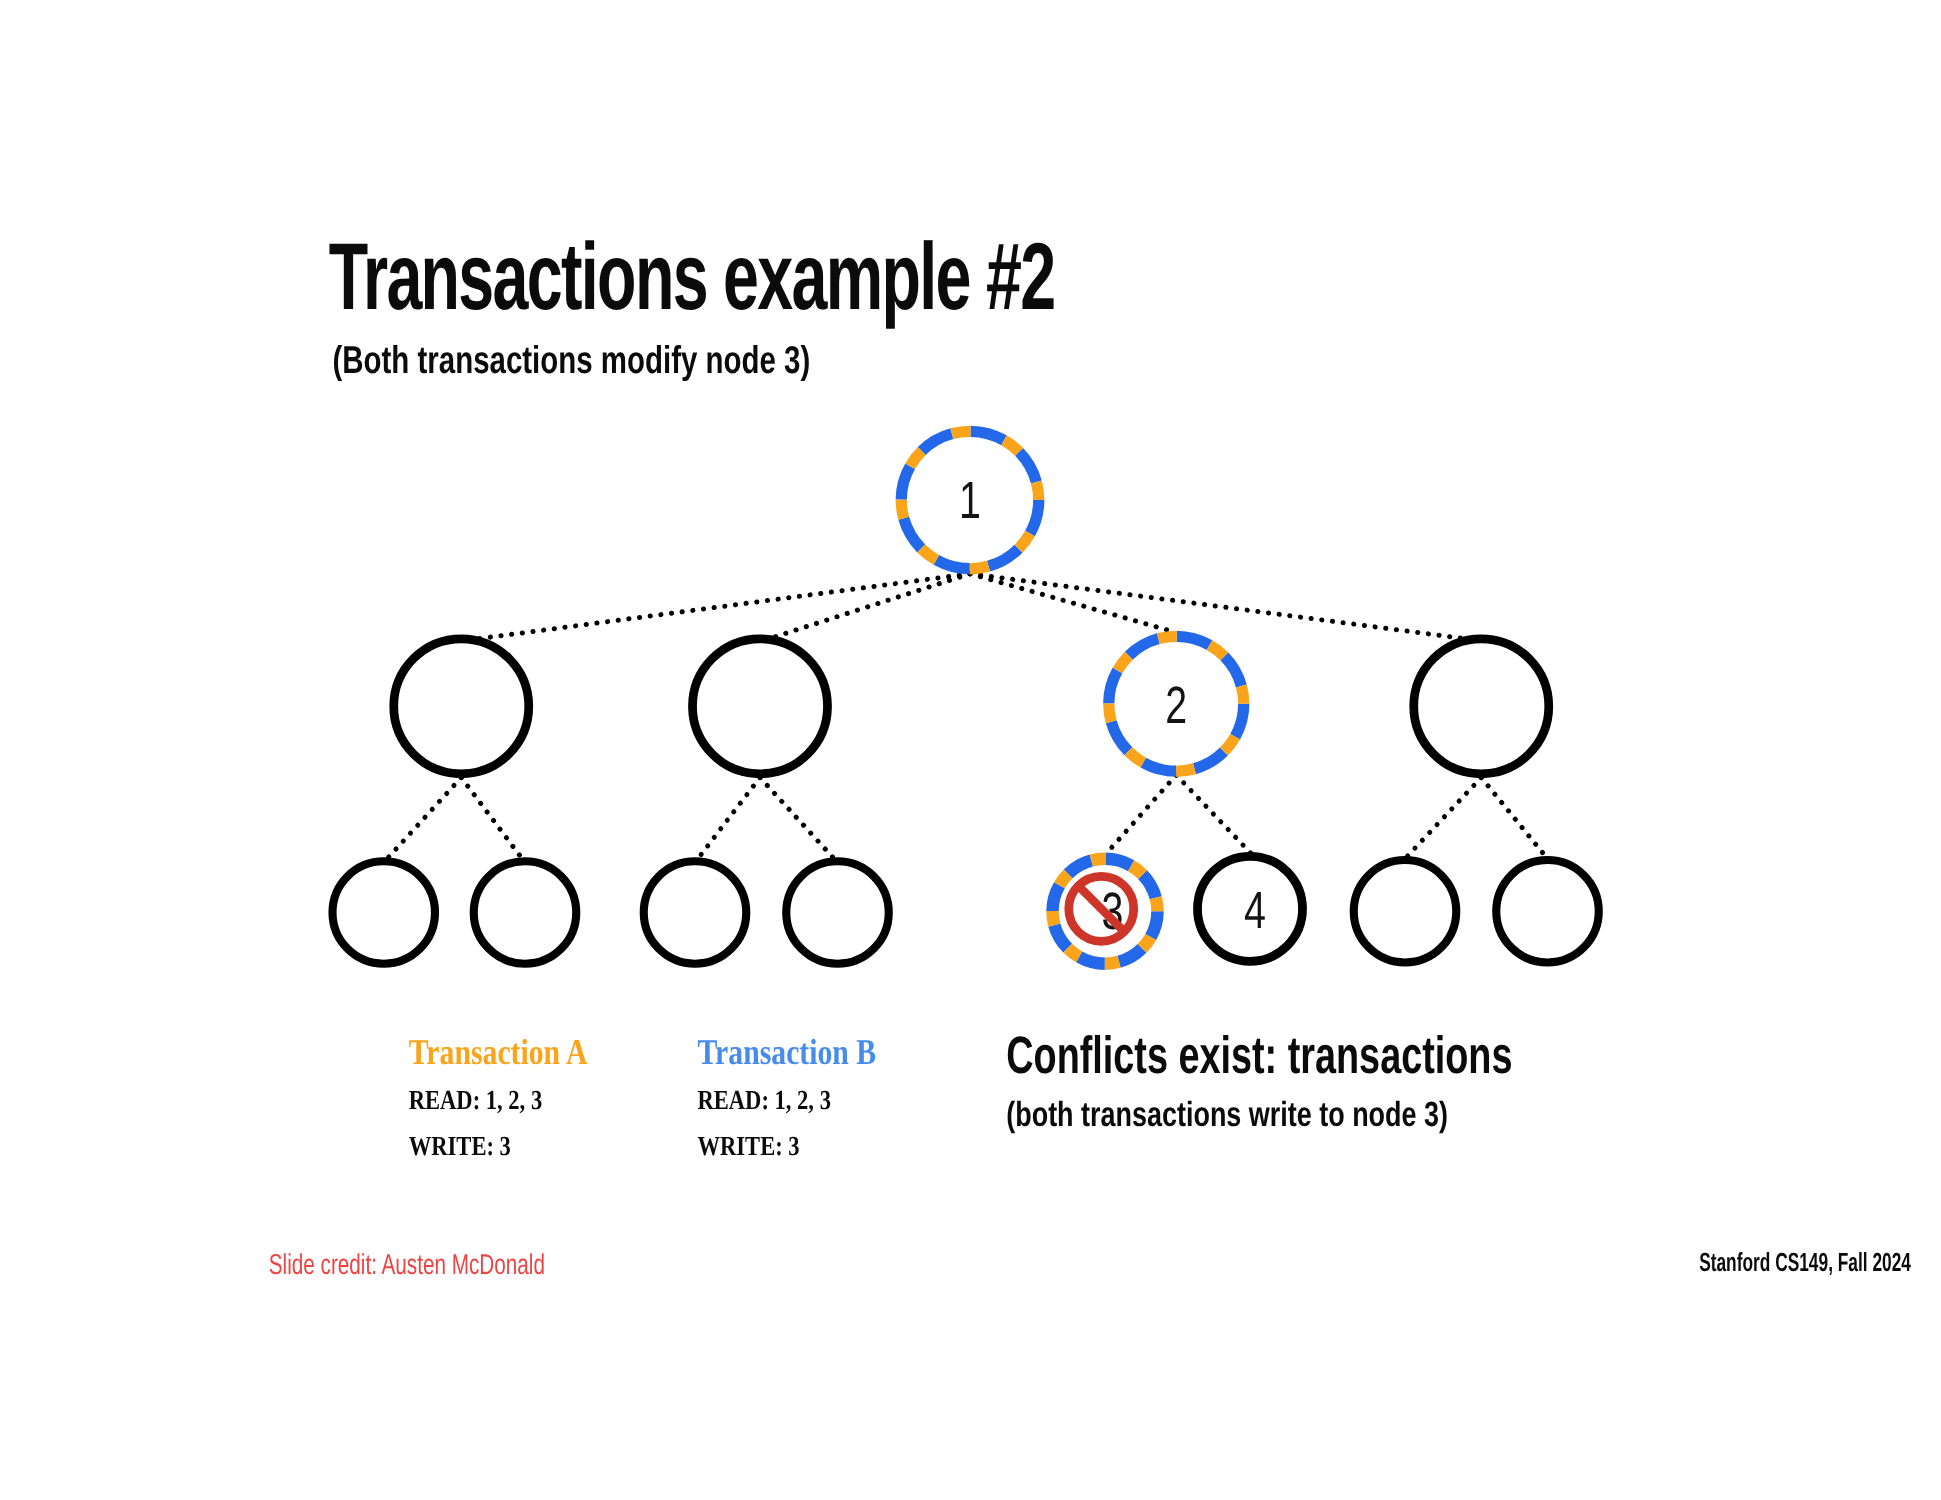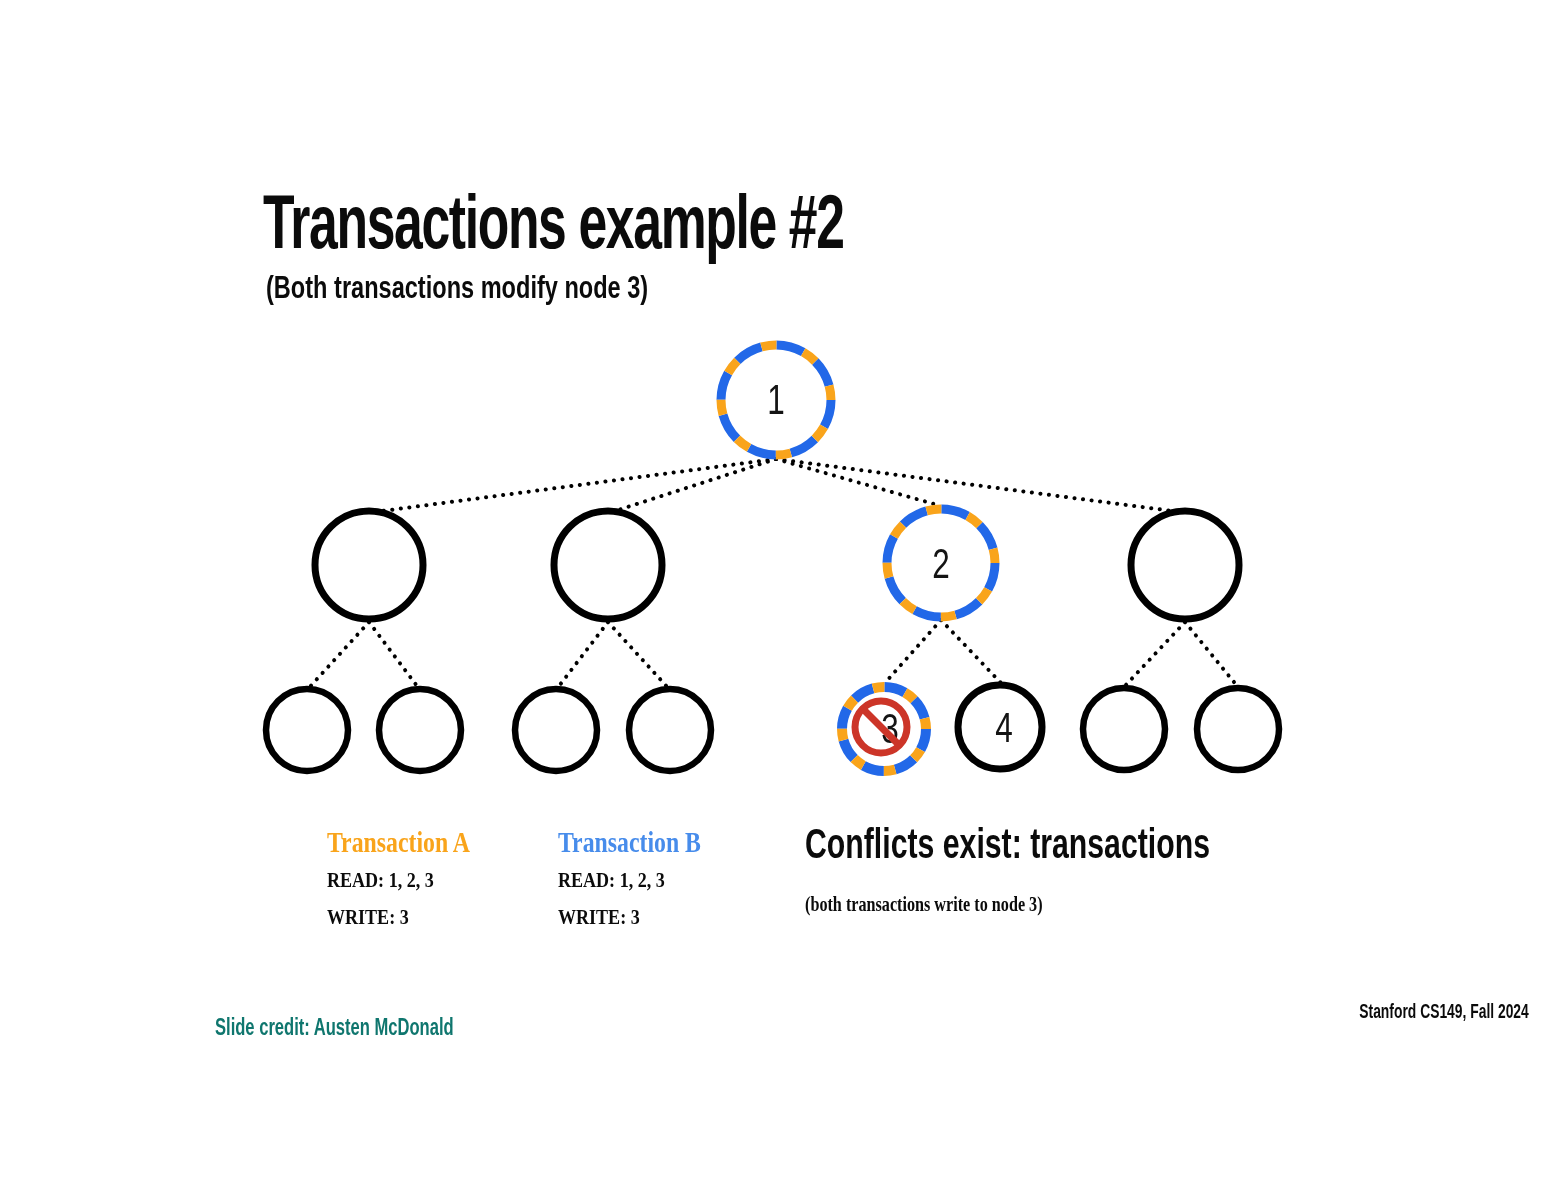--- a/index.html
+++ b/index.html
@@ -108,37 +108,35 @@
     color: #0b0b0b;
   }
   #conflict .big {
     font-size: 42px;
     font-weight: 700;
     line-height: 56px;
     text-align: center;
   }
   #conflict .big .cond { transform: scaleX(0.72); }
   #conflict .note {
-    font-size: 21px;
+    font-size: 28px;
     font-weight: 700;
     line-height: 40px;
-    margin-top: 12px;
-    font-family: Liberation Serif, serif;
+    margin-top: 0;
   }
   #conflict .note .cond { transform: scaleX(0.77); }
 
   
   #footer-left {
     position: absolute;
     left: 215px;
     top: 998px;
     font-size: 23px;
-    font-weight: 700;
-    color: #0f766e;
-    margin-top: 16px;
+    font-weight: 400;
+    color: #ef4444;
   }
   #footer-left .cond { transform: scaleX(0.72); }
   #footer-right {
     position: absolute;
     right: 24px;
     top: 999px;
     font-size: 21px;
     font-weight: 700;
     color: #0b0b0b;
     text-align: right;

